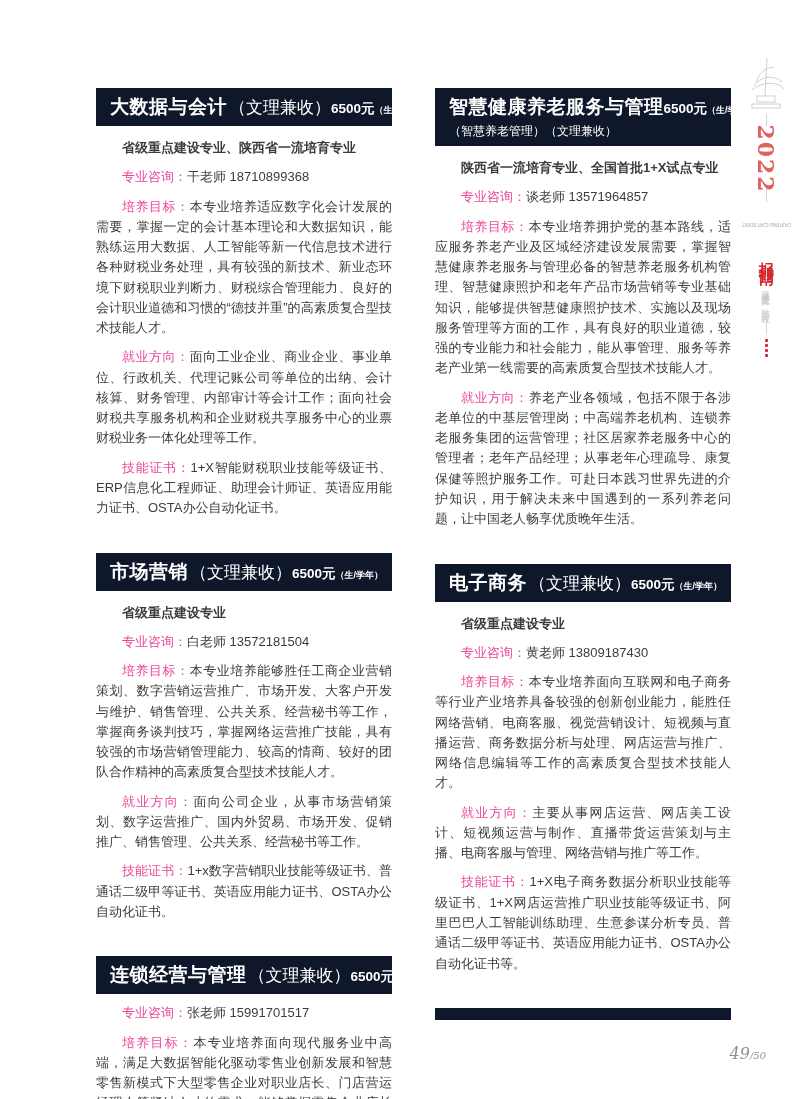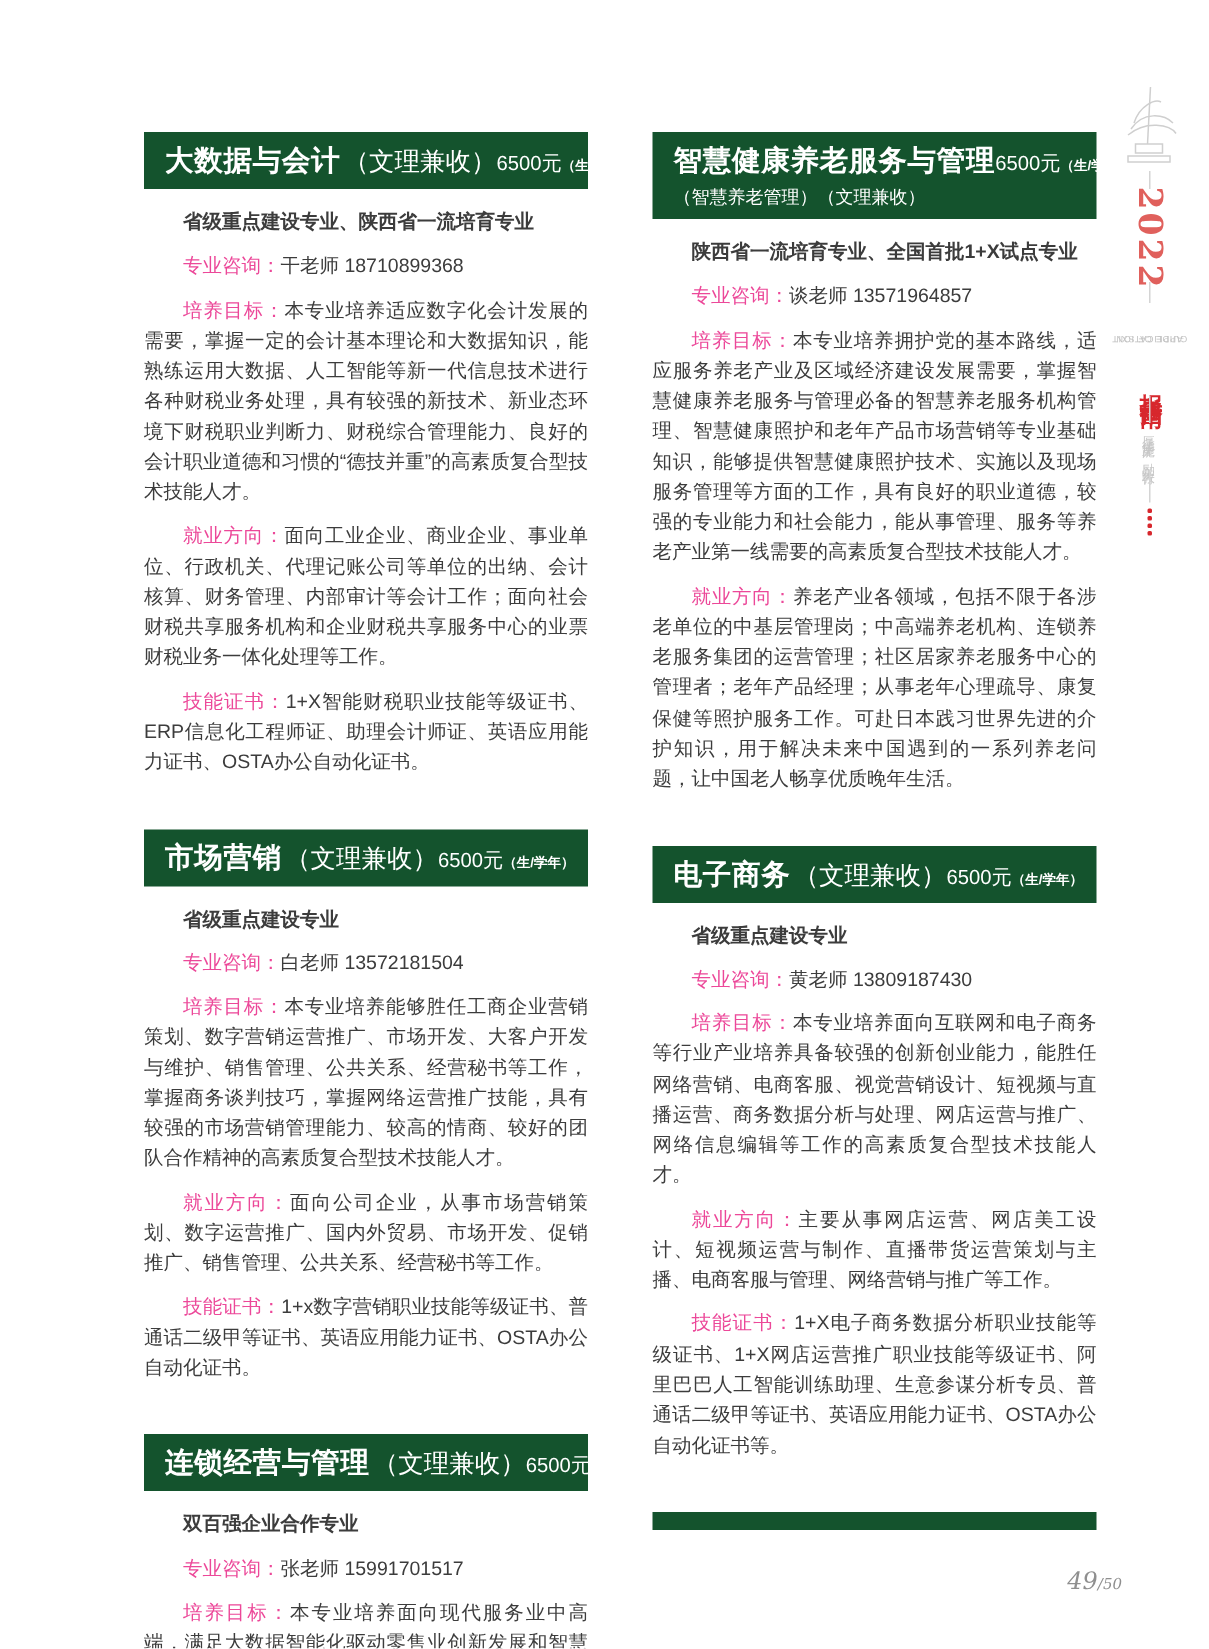--- a/index.html
+++ b/index.html
@@ -6,27 +6,27 @@
   .page {
     position:relative; width:806px; height:1099px; background:#ffffff;
     font-family:"Liberation Sans","DejaVu Sans",sans-serif; overflow:hidden;
   }
   .content { position:absolute; left:96px; top:88px; display:flex; gap:43px; }
   .col { width:296px; }
 
   
   .card + .card { margin-top:34px; }
   .band {
-    background:#14532d; color:#ffffff; padding:6px 10px 6px 14px;
+    background:#0f172a; color:#ffffff; padding:6px 10px 6px 14px;
   }
   .band-main { display:flex; align-items:baseline; white-space:nowrap; }
   .band-title { font-size:19px; font-weight:bold; letter-spacing:0.5px; }
   .band-sub { font-size:17px; margin-left:2px; }
   .band-spacer { flex:1; }
-  .band-price { font-size:13.5px; font-weight:normal; }
+  .band-price { font-size:13.5px; font-weight:bold; }
   .band-price-unit { font-size:9px;font-weight:bold; }
   .band-sub2 { font-size:12px; margin-top:3px; }
 
   .card p { margin:9px 0 0 0; font-size:13px; line-height:1.56; color:#3c3c3c;
             text-indent:2em; text-align:justify; }
   .card p.first { margin-top:12px; }
   .lbl { color:#ec4899; font-weight:normal; }
   .honors { color:#d7272d; font-weight:bold; }
 
   
@@ -57,21 +57,21 @@
   .motto {
     writing-mode:vertical-rl; text-orientation:upright;
     color:#c6c6c6; font-size:8.5px; letter-spacing:2px; margin:2px 0;
   }
   .dots { display:flex; flex-direction:column; gap:2px; margin-top:4px; }
   .dots i { width:3px; height:3px; background:#d7272d; border-radius:1px; display:block; }
 
   .monument { margin-bottom:2px; }
 
   .pagenum {
-    position:absolute; right:58px; bottom:36px;
+    position:absolute; right:40px; bottom:36px;
     font-family:"DejaVu Serif","Liberation Serif",serif;
     font-style:italic; color:#8f8f8f;
   }
   .pagenum .big { font-size:16px; }
   .pagenum .small { font-size:10px; }
 </style>
 </head>
 <body>
 
 <div class="page">
@@ -118,21 +118,20 @@
     <header class="band">
       <div class="band-main">
         <span class="band-title">连锁经营与管理</span>
         <span class="band-sub">（文理兼收）</span>
         <span class="band-spacer"></span>
         <span class="band-price">6500元</span>
         <span class="band-price-unit">（生/学年）</span>
       </div>
 
     </header>
-    <p class="honors first">双百强企业合作专业</p>
     <p><span class="lbl">专业咨询：</span><span>张老师 15991701517</span></p>
     <p><span class="lbl">培养目标：</span><span>本专业培养面向现代服务业中高端，满足大数据智能化驱动零售业创新发展和智慧零售新模式下大型零售企业对职业店长、门店营运经理人等紧缺人才的需求，能够掌握零售企业店长人才所需的综合运营管理基本知识和门店经营、消费洞察、营销企划、品类管理、数据分析、顾客服务等店长核心技术技能，能够能在各类零售连锁企业从事经营与管理，具有一定国际视野和创新能力的高素质复合型技术技能人才。</span></p>
 
   </section>
 </div>
     <div class="col">
   <section class="card">
     <header class="band">
       <div class="band-main">
         <span class="band-title">智慧健康养老服务与管理</span>

